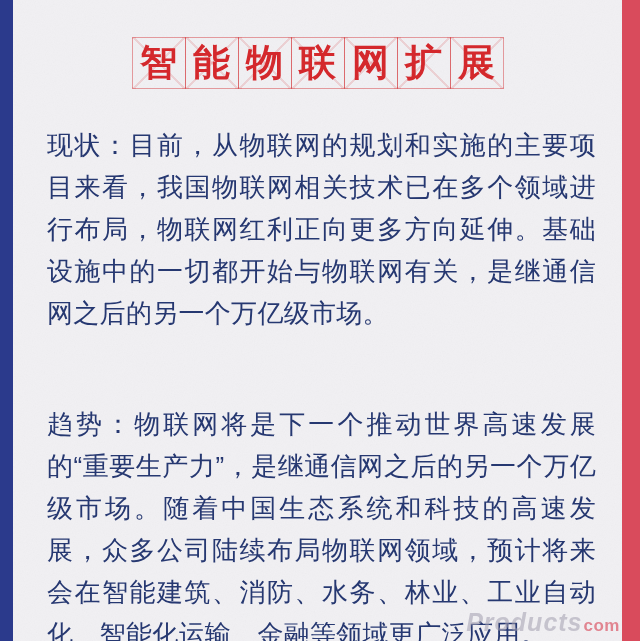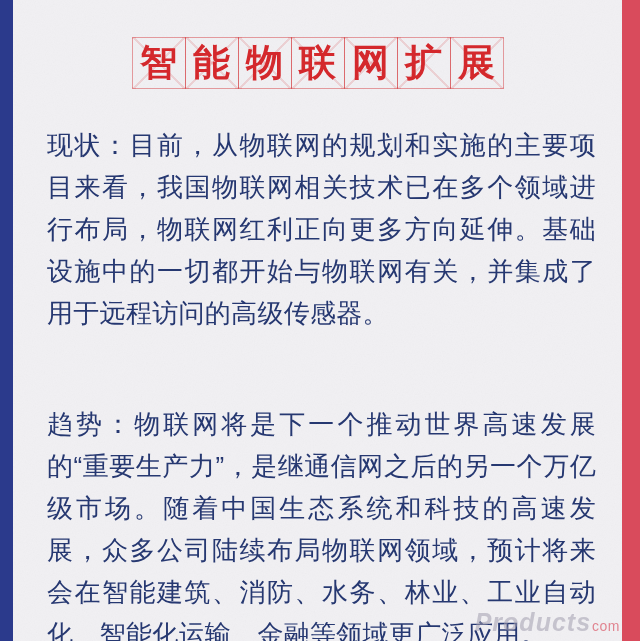--- a/index.html
+++ b/index.html
@@ -44,21 +44,21 @@
   .para-1{top:124px;}
   .para-2{top:366px;margin-top:37px;}
 
   .watermark{
     position:absolute;right:20px;bottom:4px;z-index:3;
     font-style:italic;font-weight:700;font-size:25px;letter-spacing:1px;
     color:rgba(163,159,175,.55);
     white-space:nowrap;
   }
   .wm-sub{
-    font-style:normal;font-weight:400;font-size:14px;letter-spacing:.5px;
+    font-style:normal;font-weight:700;font-size:17px;letter-spacing:.5px;
     color:rgba(217,75,92,.65);margin-left:1px;
   }
 </style>
 </head>
 <body>
 
 <svg class="noise-layer" xmlns="http://www.w3.org/2000/svg">
   <filter id="paperNoise">
     <feTurbulence type="fractalNoise" baseFrequency="0.9" numOctaves="2" stitchTiles="stitch"></feTurbulence>
     <feColorMatrix type="saturate" values="0"></feColorMatrix>
@@ -86,17 +86,17 @@
       <span>网</span>
     </div>
   <div class="tcell">
       <span>扩</span>
     </div>
   <div class="tcell">
       <span>展</span>
     </div>
 </div>
 
-<div class="para para-1"><span class="lbl">现状：</span><span>目前，从物联网的规划和实施的主要项目来看，我国物联网相关技术已在多个领域进行布局，物联网红利正向更多方向延伸。基础设施中的一切都开始与物联网有关，并集成了用于远程访问的高级传感器。</span></div>
+<div class="para para-1"><span class="lbl">现状：</span><span>目前，从物联网的规划和实施的主要项目来看，我国物联网相关技术已在多个领域进行布局，物联网红利正向更多方向延伸。基础设施中的一切都开始与物联网有关，是继通信网之后的另一个万亿级市场。</span></div>
 
 <div class="para para-2"><span class="lbl">趋势：</span><span>物联网将是下一个推动世界高速发展的“重要生产力”，是继通信网之后的另一个万亿级市场。随着中国生态系统和科技的高速发展，众多公司陆续布局物联网领域，预计将来会在智能建筑、消防、水务、林业、工业自动化、智能化运输、金融等领域更广泛应用。</span></div>
 
 <div class="watermark"><span>Products</span><span class="wm-sub">com</span></div>
 
 </body></html>

